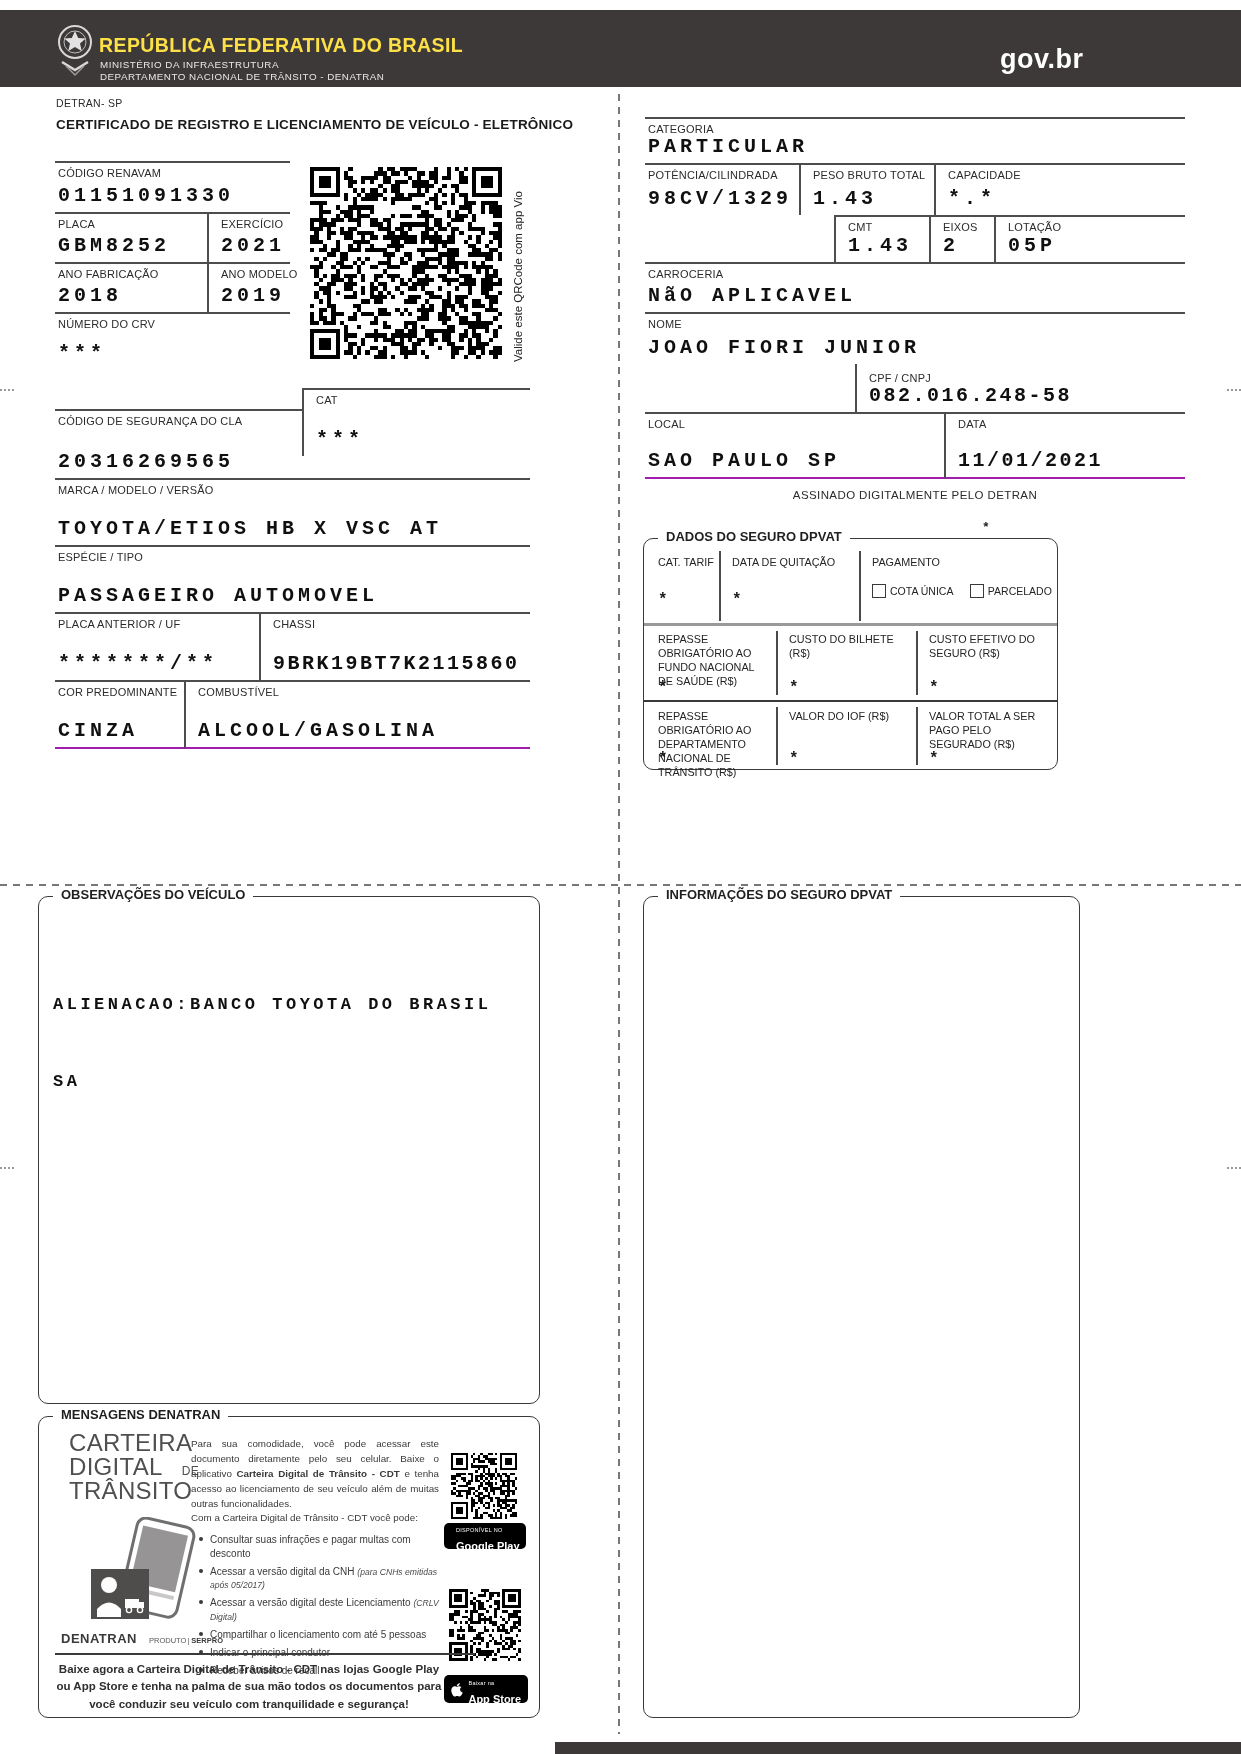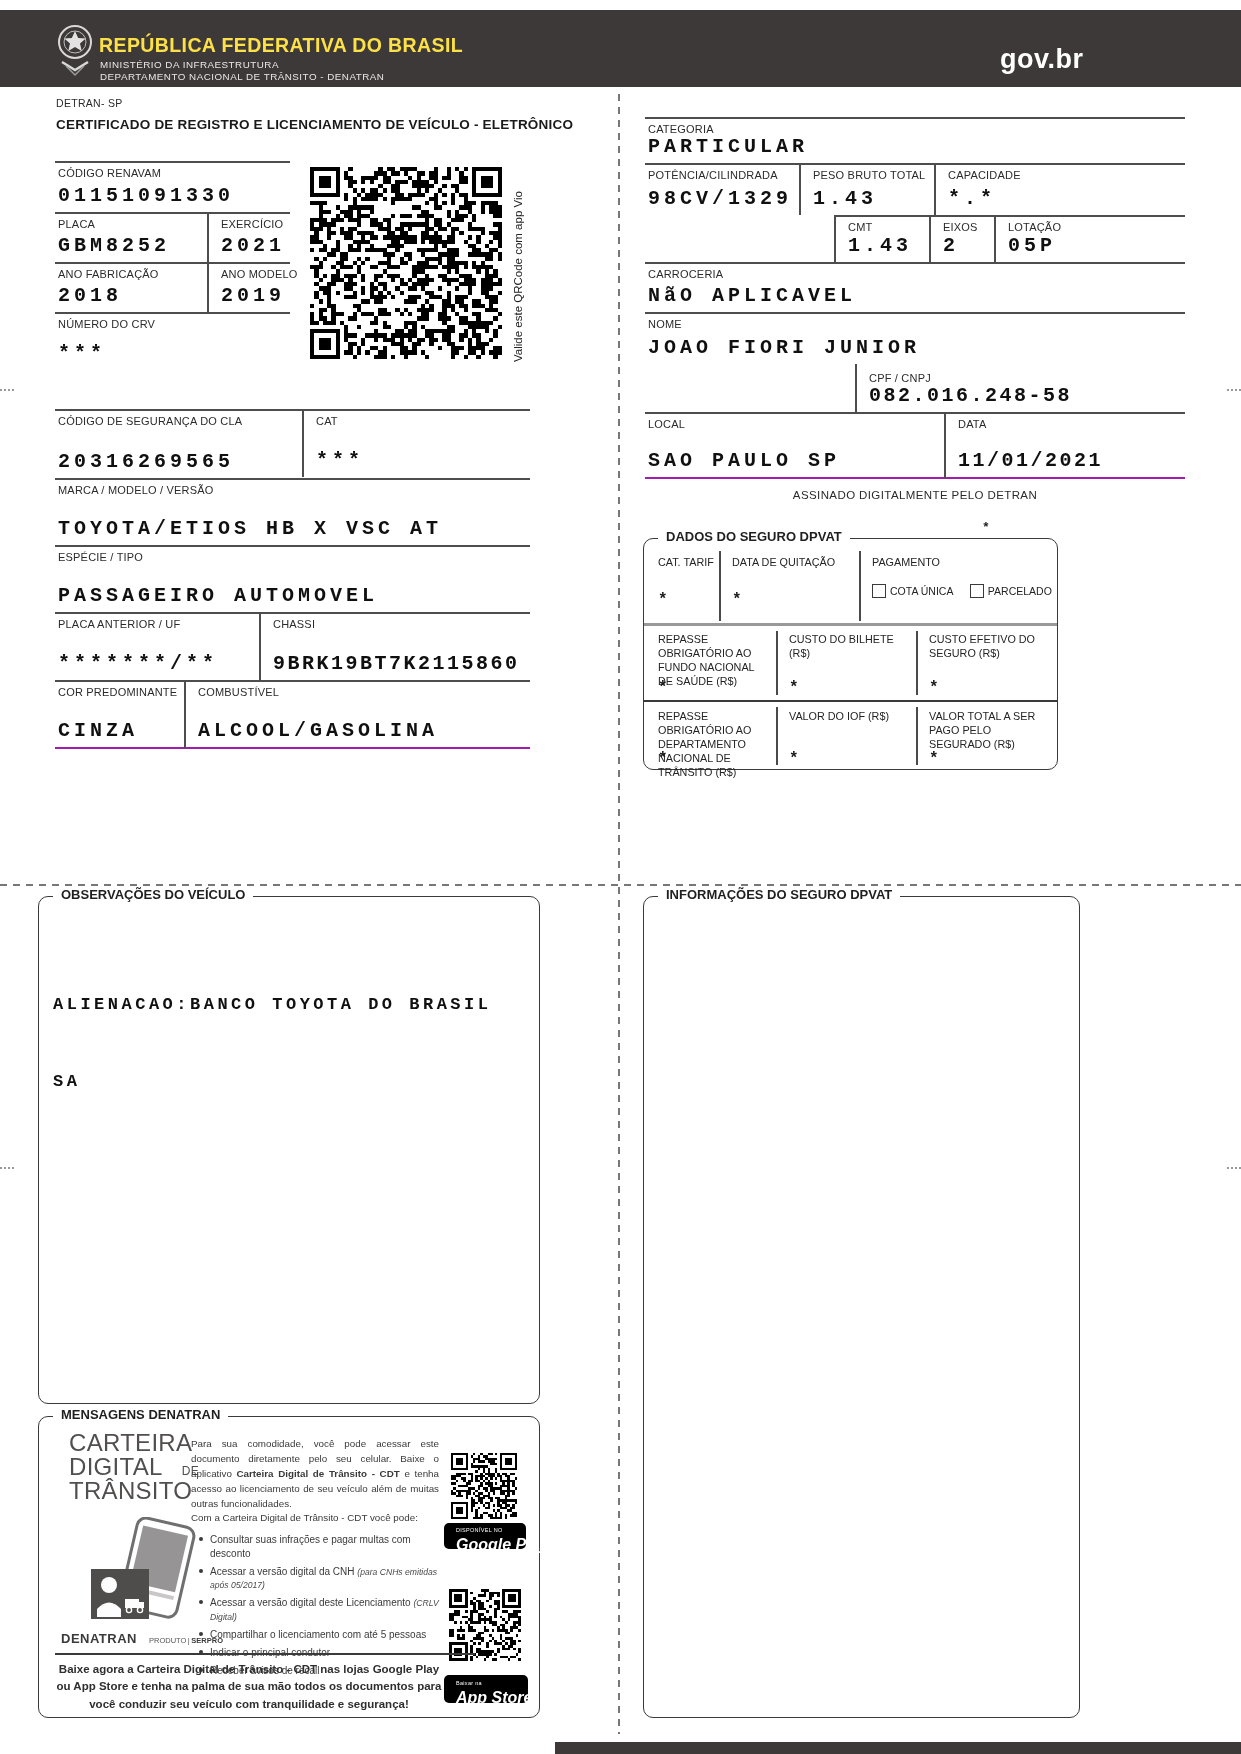--- a/index.html
+++ b/index.html
@@ -69,21 +69,21 @@
   .brandrow { position:absolute; left:22px; top:214px; display:flex; align-items:baseline; gap:12px; }
   .brand-den { font-size:13px; font-weight:800; color:#3a3a3a; letter-spacing:.5px; }
   .brand-ps { font-size:7.5px; color:#555; }
   .brand-ps b { font-weight:800; color:#3a3a3a; }
   .msgline { position:absolute; left:16px; top:236px; width:420px; height:2px; background:#3a3a3a; }
   .msg-footer { position:absolute; left:14px; top:244px; width:392px; text-align:center;
                 font-size:11.5px; font-weight:700; color:#2f2f2f; line-height:1.5; }
   .badge { position:absolute; background:#000; border-radius:5px; display:flex; align-items:center;
            gap:5px; padding:3px 7px; color:#fff; }
   .badge .bt { font-size:5.5px; letter-spacing:.3px; text-transform:uppercase; line-height:1.2; }
-  .badge .bn { font-size:16px; font-weight:600; line-height:1.1; white-space:nowrap;font-style:italic; }
+  .badge .bn { font-size:11px; font-weight:600; line-height:1.1; white-space:nowrap; }
 
   .botbar { position:absolute; left:555px; top:1742px; width:686px; height:12px; background:#3d3939; }
 
   .phone-art { position:absolute; left:40px; top:100px; }
 </style>
 </head>
 <body>
 
 <div class="page">
 
@@ -1000,21 +1000,21 @@
         <rect x="0" y="38" width="7" height="7" fill="#000"></rect>
         <rect x="1" y="39" width="5" height="5" fill="#fff"></rect>
         <rect x="2" y="40" width="3" height="3" fill="#000"></rect>
       </svg></div>
   <div class="qrcap">Valide este QRCode com app Vio</div>
 
   <div class="cell" style="left:55px;top:409px;width:247px;height:69px">
     <div class="lbl">CÓDIGO DE SEGURANÇA DO CLA</div>
     <div class="val">20316269565</div>
   </div>
-  <div class="cell vline" style="left:302px;top:409px;width:228px;height:68px">
+  <div class="cell vline" style="left:302px;top:388px;width:228px;height:68px">
     <div class="lbl">CAT</div>
     <div class="val">***</div>
   </div>
   <div class="cell" style="left:55px;top:478px;width:475px;height:67px">
     <div class="lbl">MARCA / MODELO / VERSÃO</div>
     <div class="val">TOYOTA/ETIOS HB X VSC AT</div>
   </div>
   <div class="cell" style="left:55px;top:545px;width:475px;height:67px">
     <div class="lbl">ESPÉCIE / TIPO</div>
     <div class="val">PASSAGEIRO AUTOMOVEL</div>

